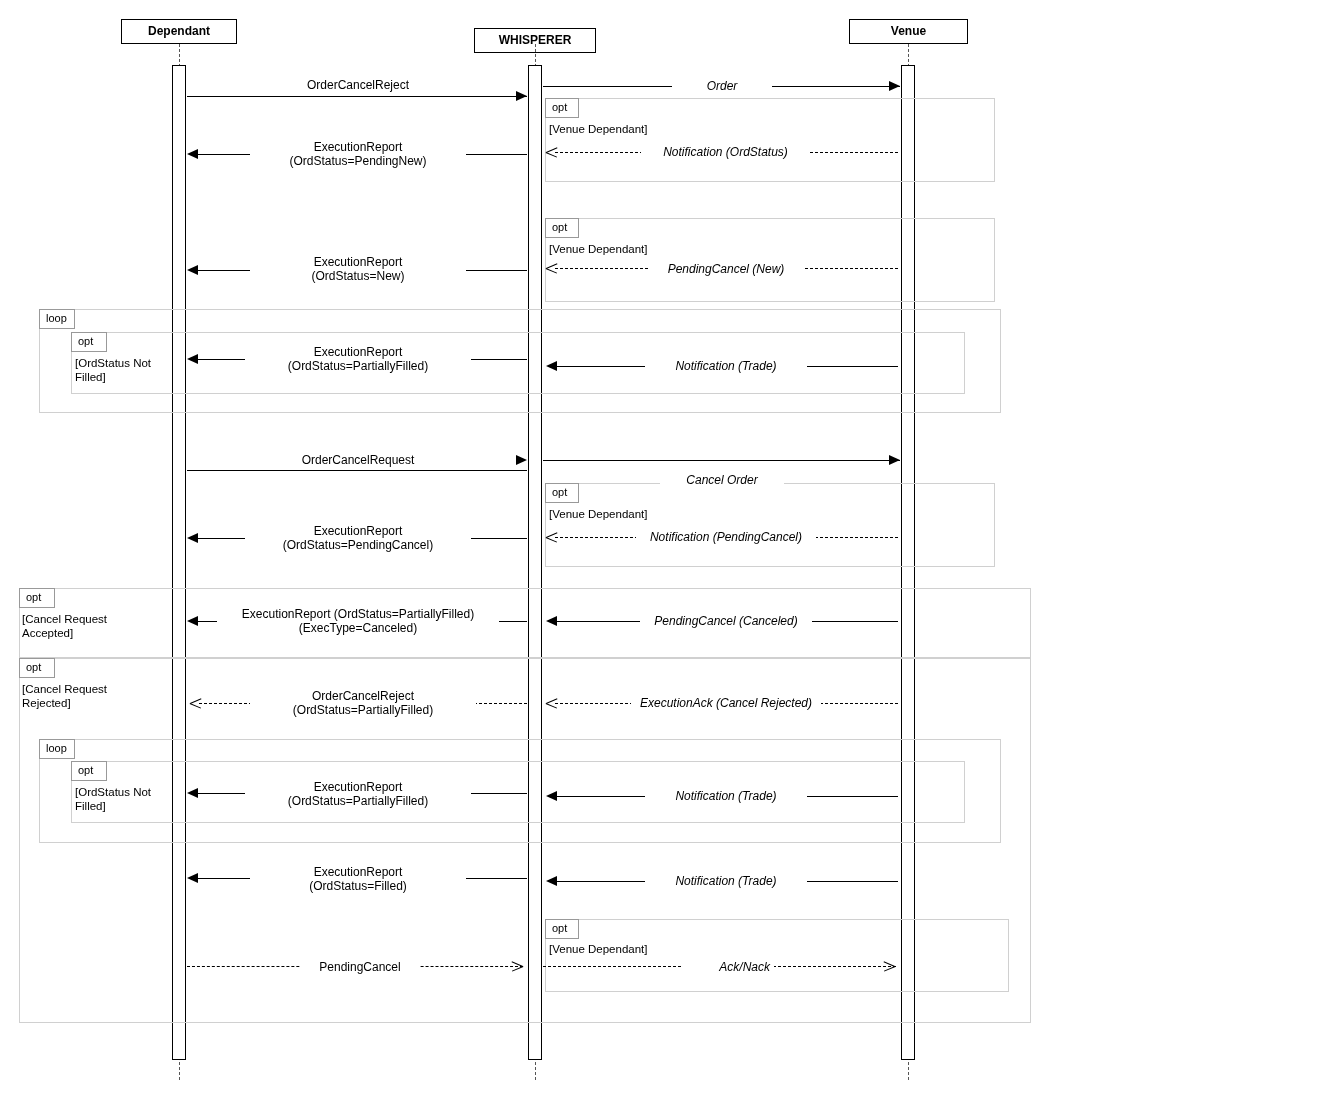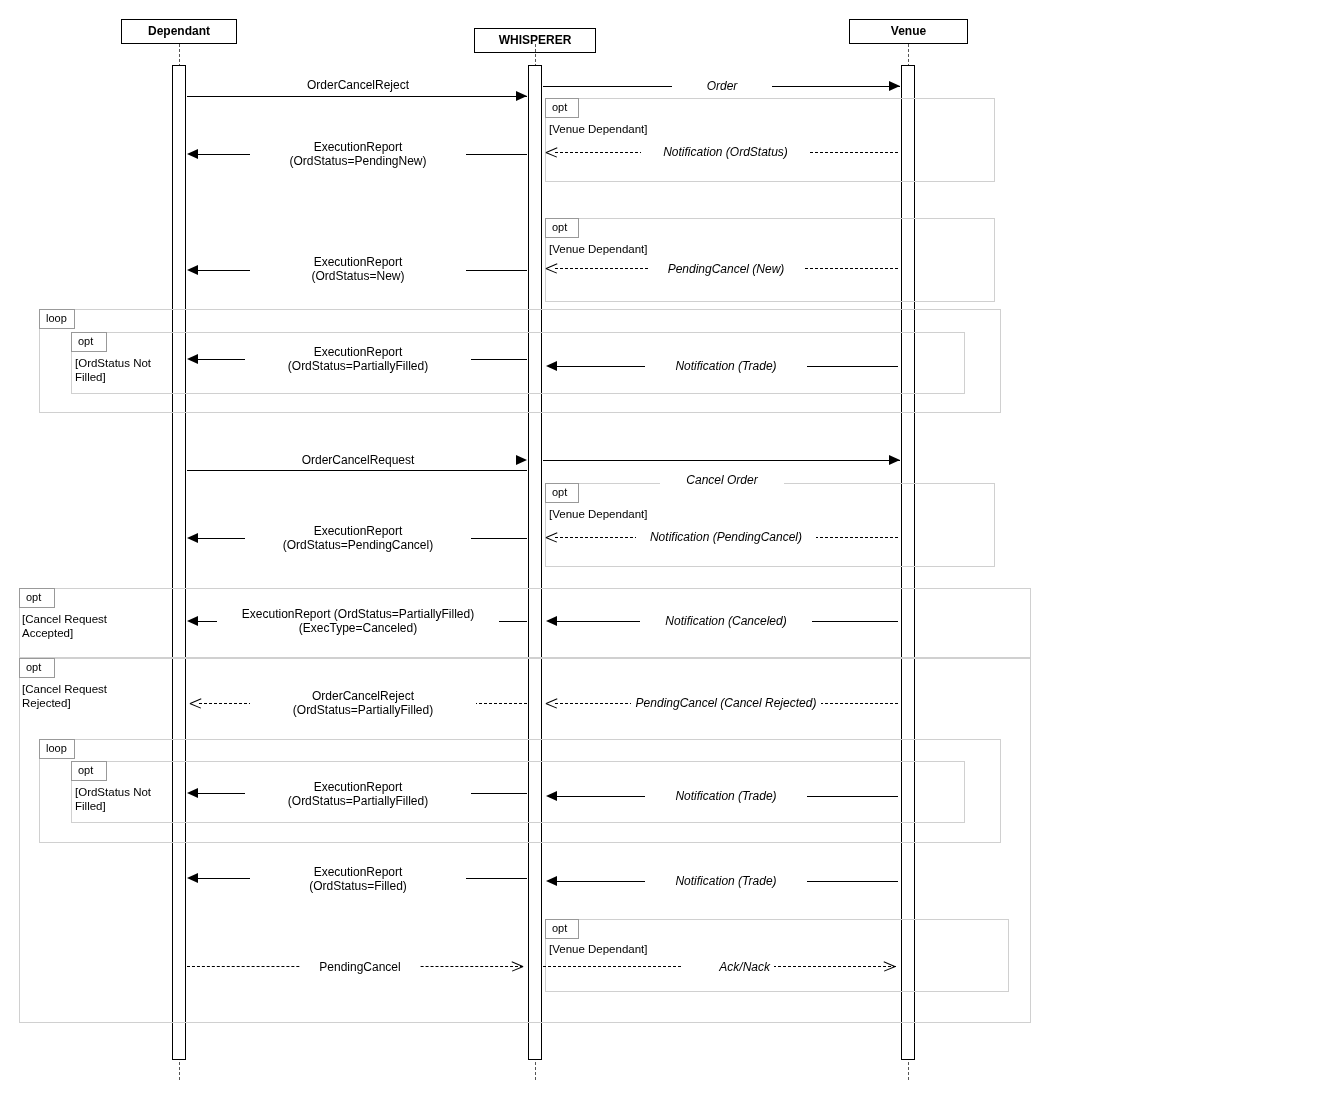--- a/index.html
+++ b/index.html
@@ -262,30 +262,30 @@
   <div class="arrow-open-l" style="left:546px; top:532px;"></div>
   <div class="msg-label italic" style="left:636px; top:530px; width:180px;">Notification (PendingCancel)</div>
 
   <div class="msg-line" style="left:190px; top:621px; width:337px;"></div>
   <div class="arrow-l" style="left:187px; top:616px;"></div>
   <div class="msg-label" style="left:217px; top:607px; width:282px;">ExecutionReport (OrdStatus=PartiallyFilled)
 (ExecType=Canceled)</div>
 
   <div class="msg-line" style="left:555px; top:621px; width:343px;"></div>
   <div class="arrow-l" style="left:546px; top:616px;"></div>
-  <div class="msg-label italic" style="left:640px; top:614px; width:172px;">Notification (Canceled)</div>
+  <div class="msg-label italic" style="left:640px; top:614px; width:172px;">PendingCancel (Canceled)</div>
 
   <div class="msg-line dashed" style="left:199px; top:703px; width:328px;"></div>
   <div class="arrow-open-l" style="left:190px; top:698px;"></div>
   <div class="msg-label" style="left:250px; top:689px; width:226px;">OrderCancelReject
 (OrdStatus=PartiallyFilled)</div>
 
   <div class="msg-line dashed" style="left:555px; top:703px; width:343px;"></div>
   <div class="arrow-open-l" style="left:546px; top:698px;"></div>
-  <div class="msg-label italic" style="left:631px; top:696px; width:190px;">PendingCancel (Cancel Rejected)</div>
+  <div class="msg-label italic" style="left:631px; top:696px; width:190px;">ExecutionAck (Cancel Rejected)</div>
 
   <div class="msg-line" style="left:190px; top:793px; width:337px;"></div>
   <div class="arrow-l" style="left:187px; top:788px;"></div>
   <div class="msg-label" style="left:245px; top:780px; width:226px;">ExecutionReport
 (OrdStatus=PartiallyFilled)</div>
 
   <div class="msg-line" style="left:555px; top:796px; width:343px;"></div>
   <div class="arrow-l" style="left:546px; top:791px;"></div>
   <div class="msg-label italic" style="left:645px; top:789px; width:162px;">Notification (Trade)</div>
 

